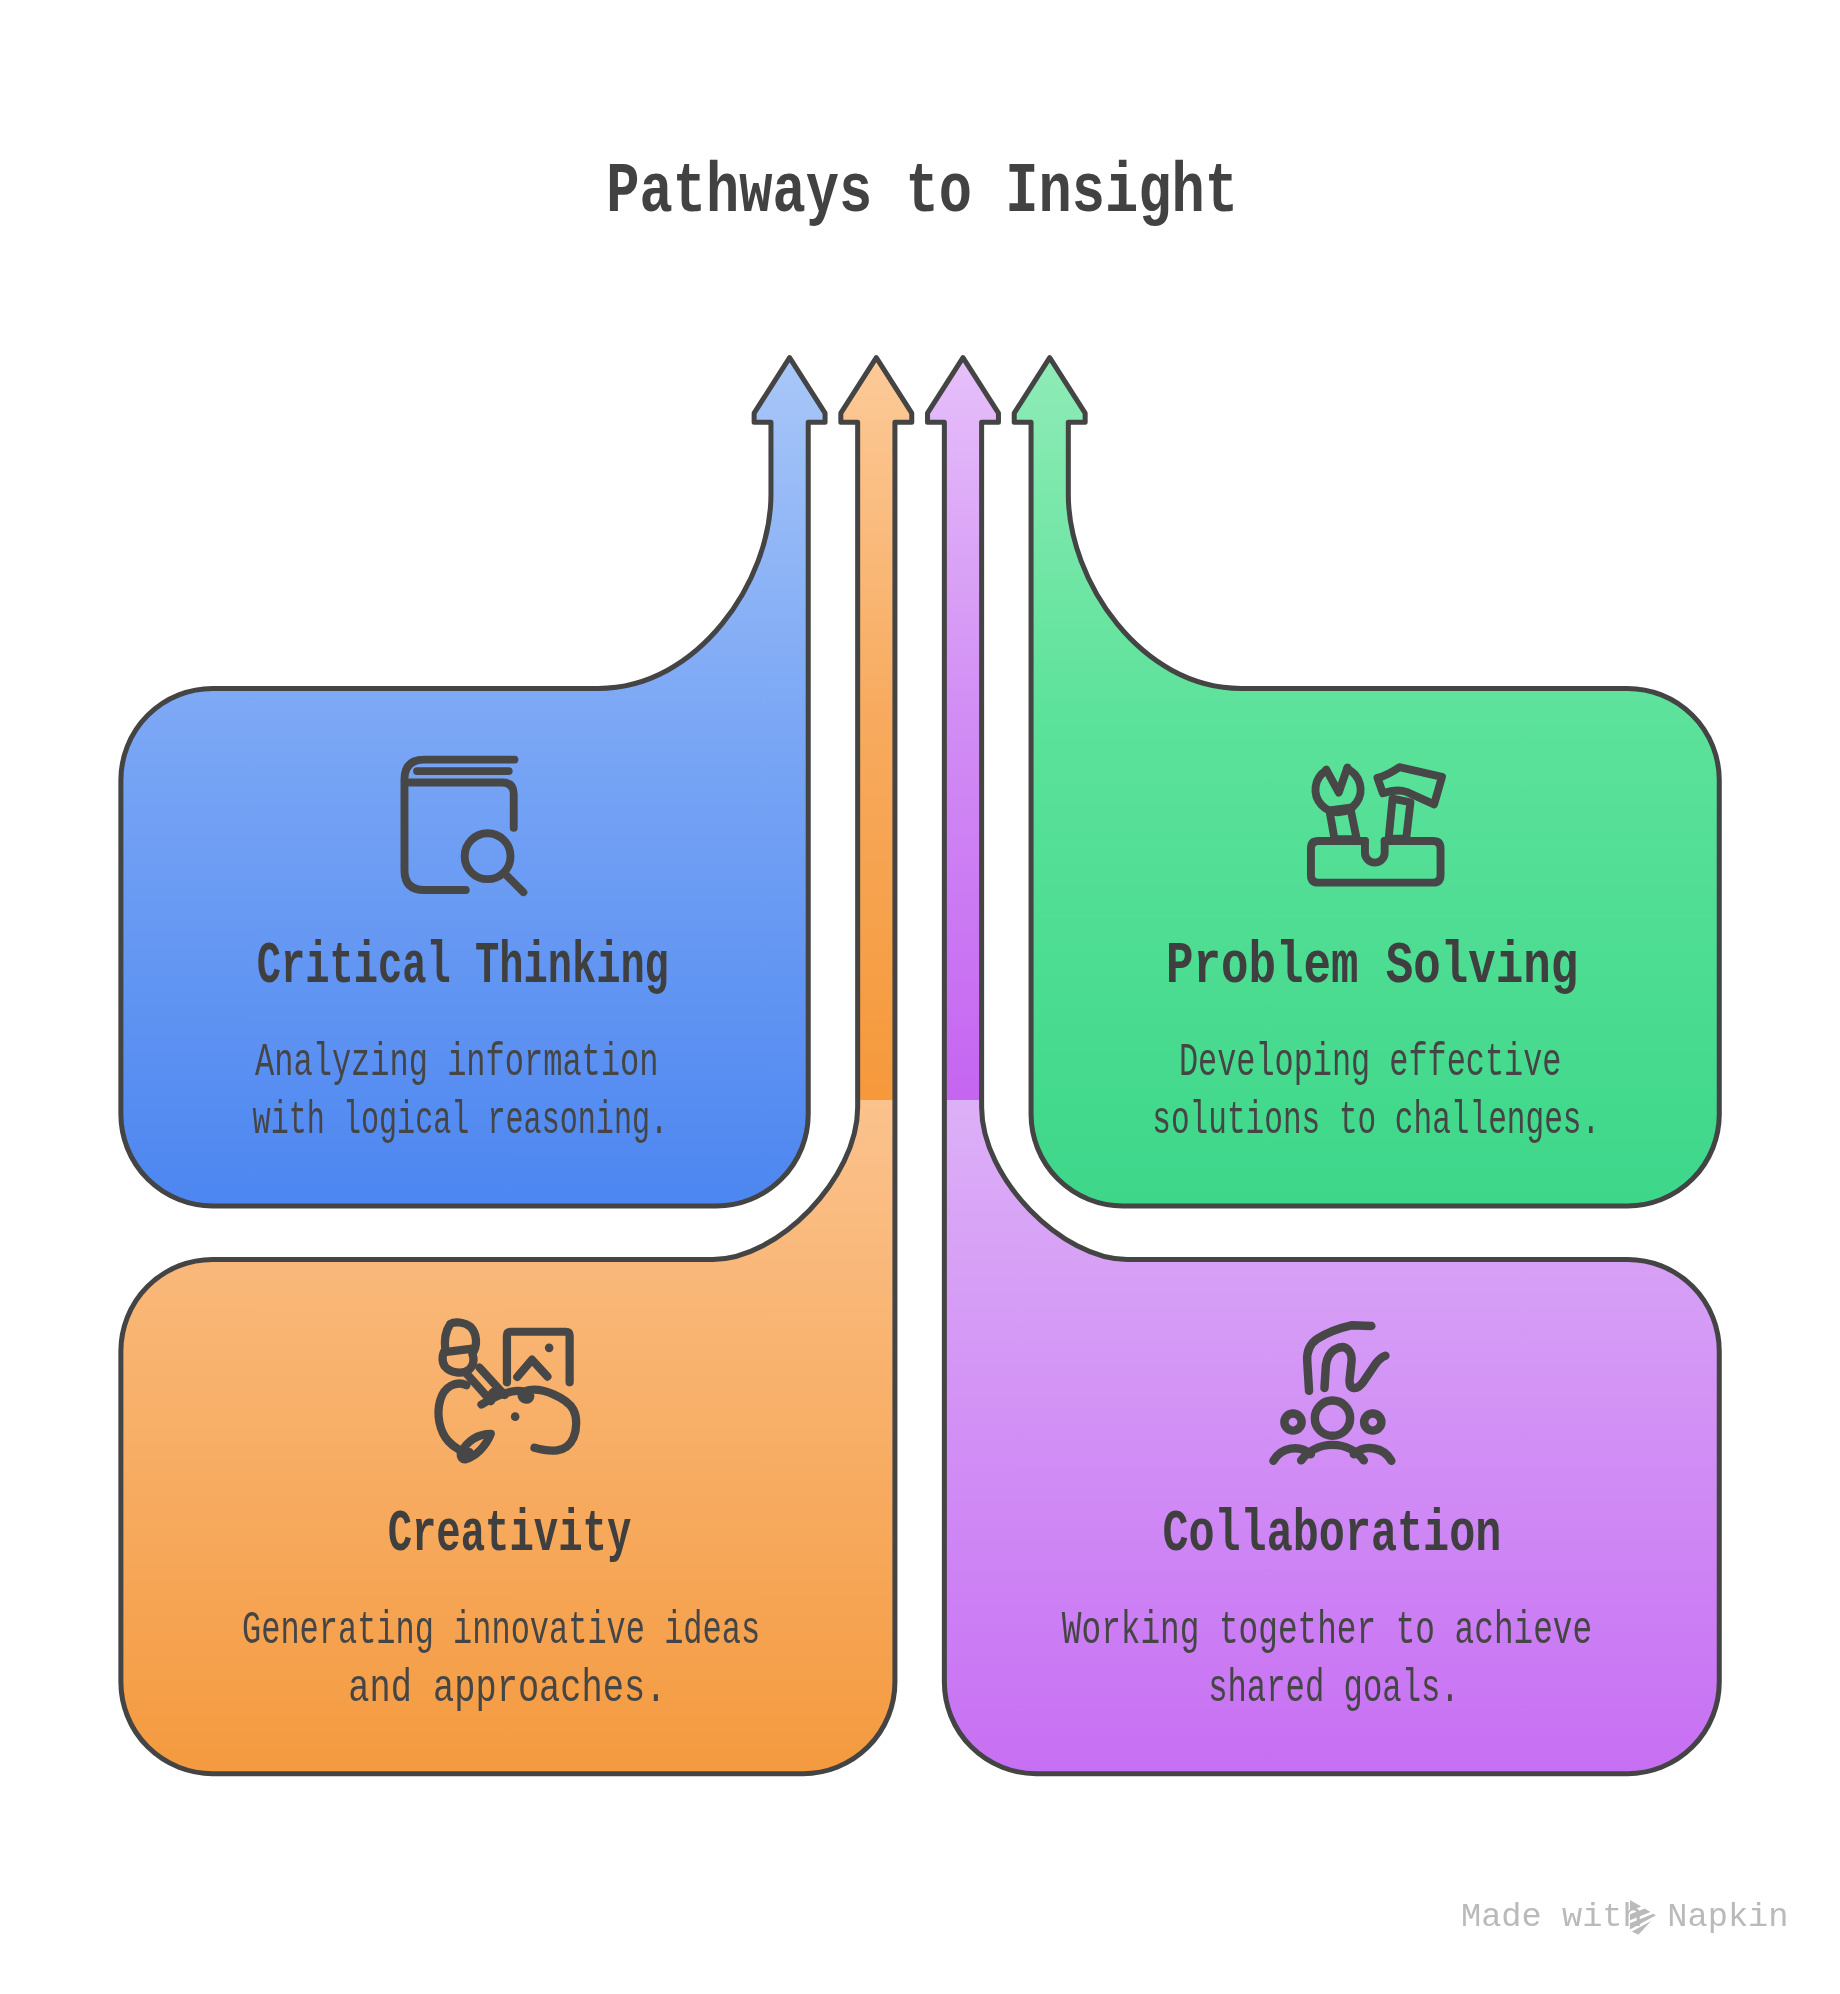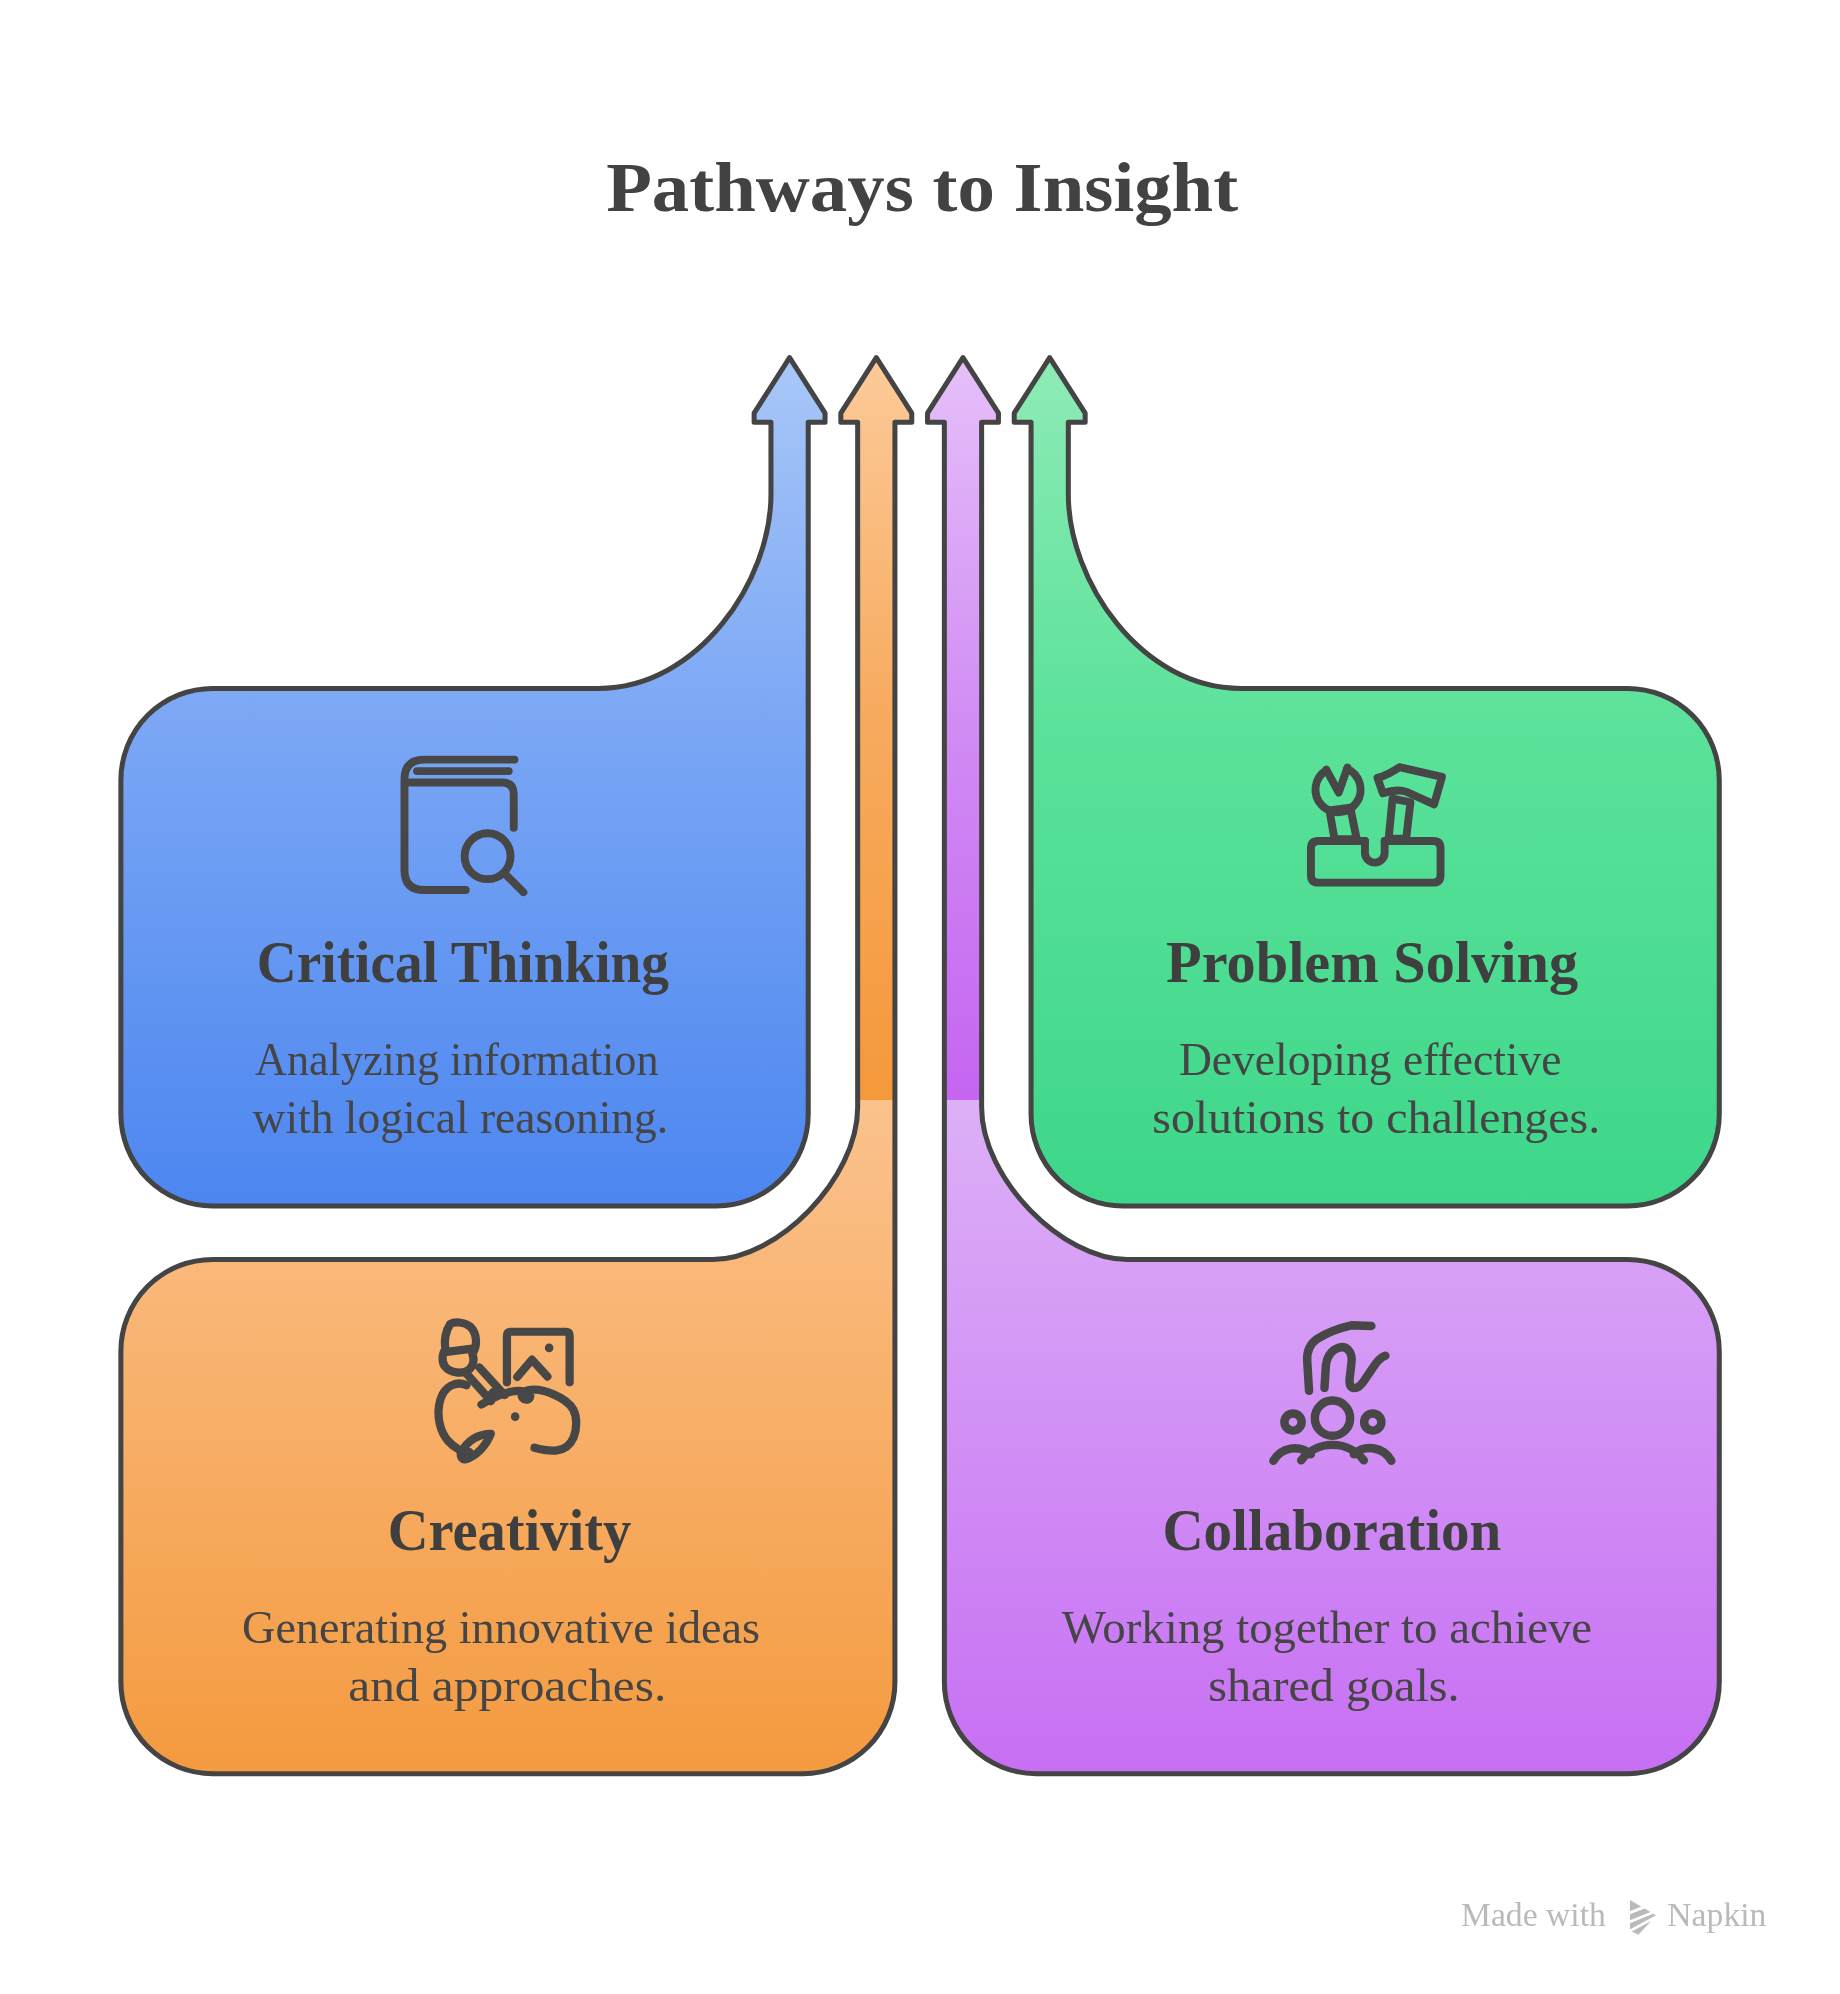--- a/index.html
+++ b/index.html
@@ -1,16 +1,16 @@
 <!DOCTYPE html>
 <html style="font-size:11.5px"><head>
 <meta charset="utf-8">
 <style>
   html,body{margin:0;padding:0;background:#ffffff;}
-  .page{width:1668px;height:1995px;position:relative;font-family:Liberation Serif, serif;}
+  .page{width:1668px;height:1995px;position:relative;font-family:Liberation Mono, monospace;}
   svg{display:block;}
 </style>
 </head>
 <body>
 <div class="page">
 <svg width="1840" height="1995" viewBox="0 0 2568 2784">
   <defs>
     <linearGradient id="gBlue" gradientUnits="userSpaceOnUse" x1="0" y1="499" x2="0" y2="1683">
       <stop offset="0" stop-color="#A9C7F8"></stop>
       <stop offset="0.4231" stop-color="#7BA7F5"></stop>

